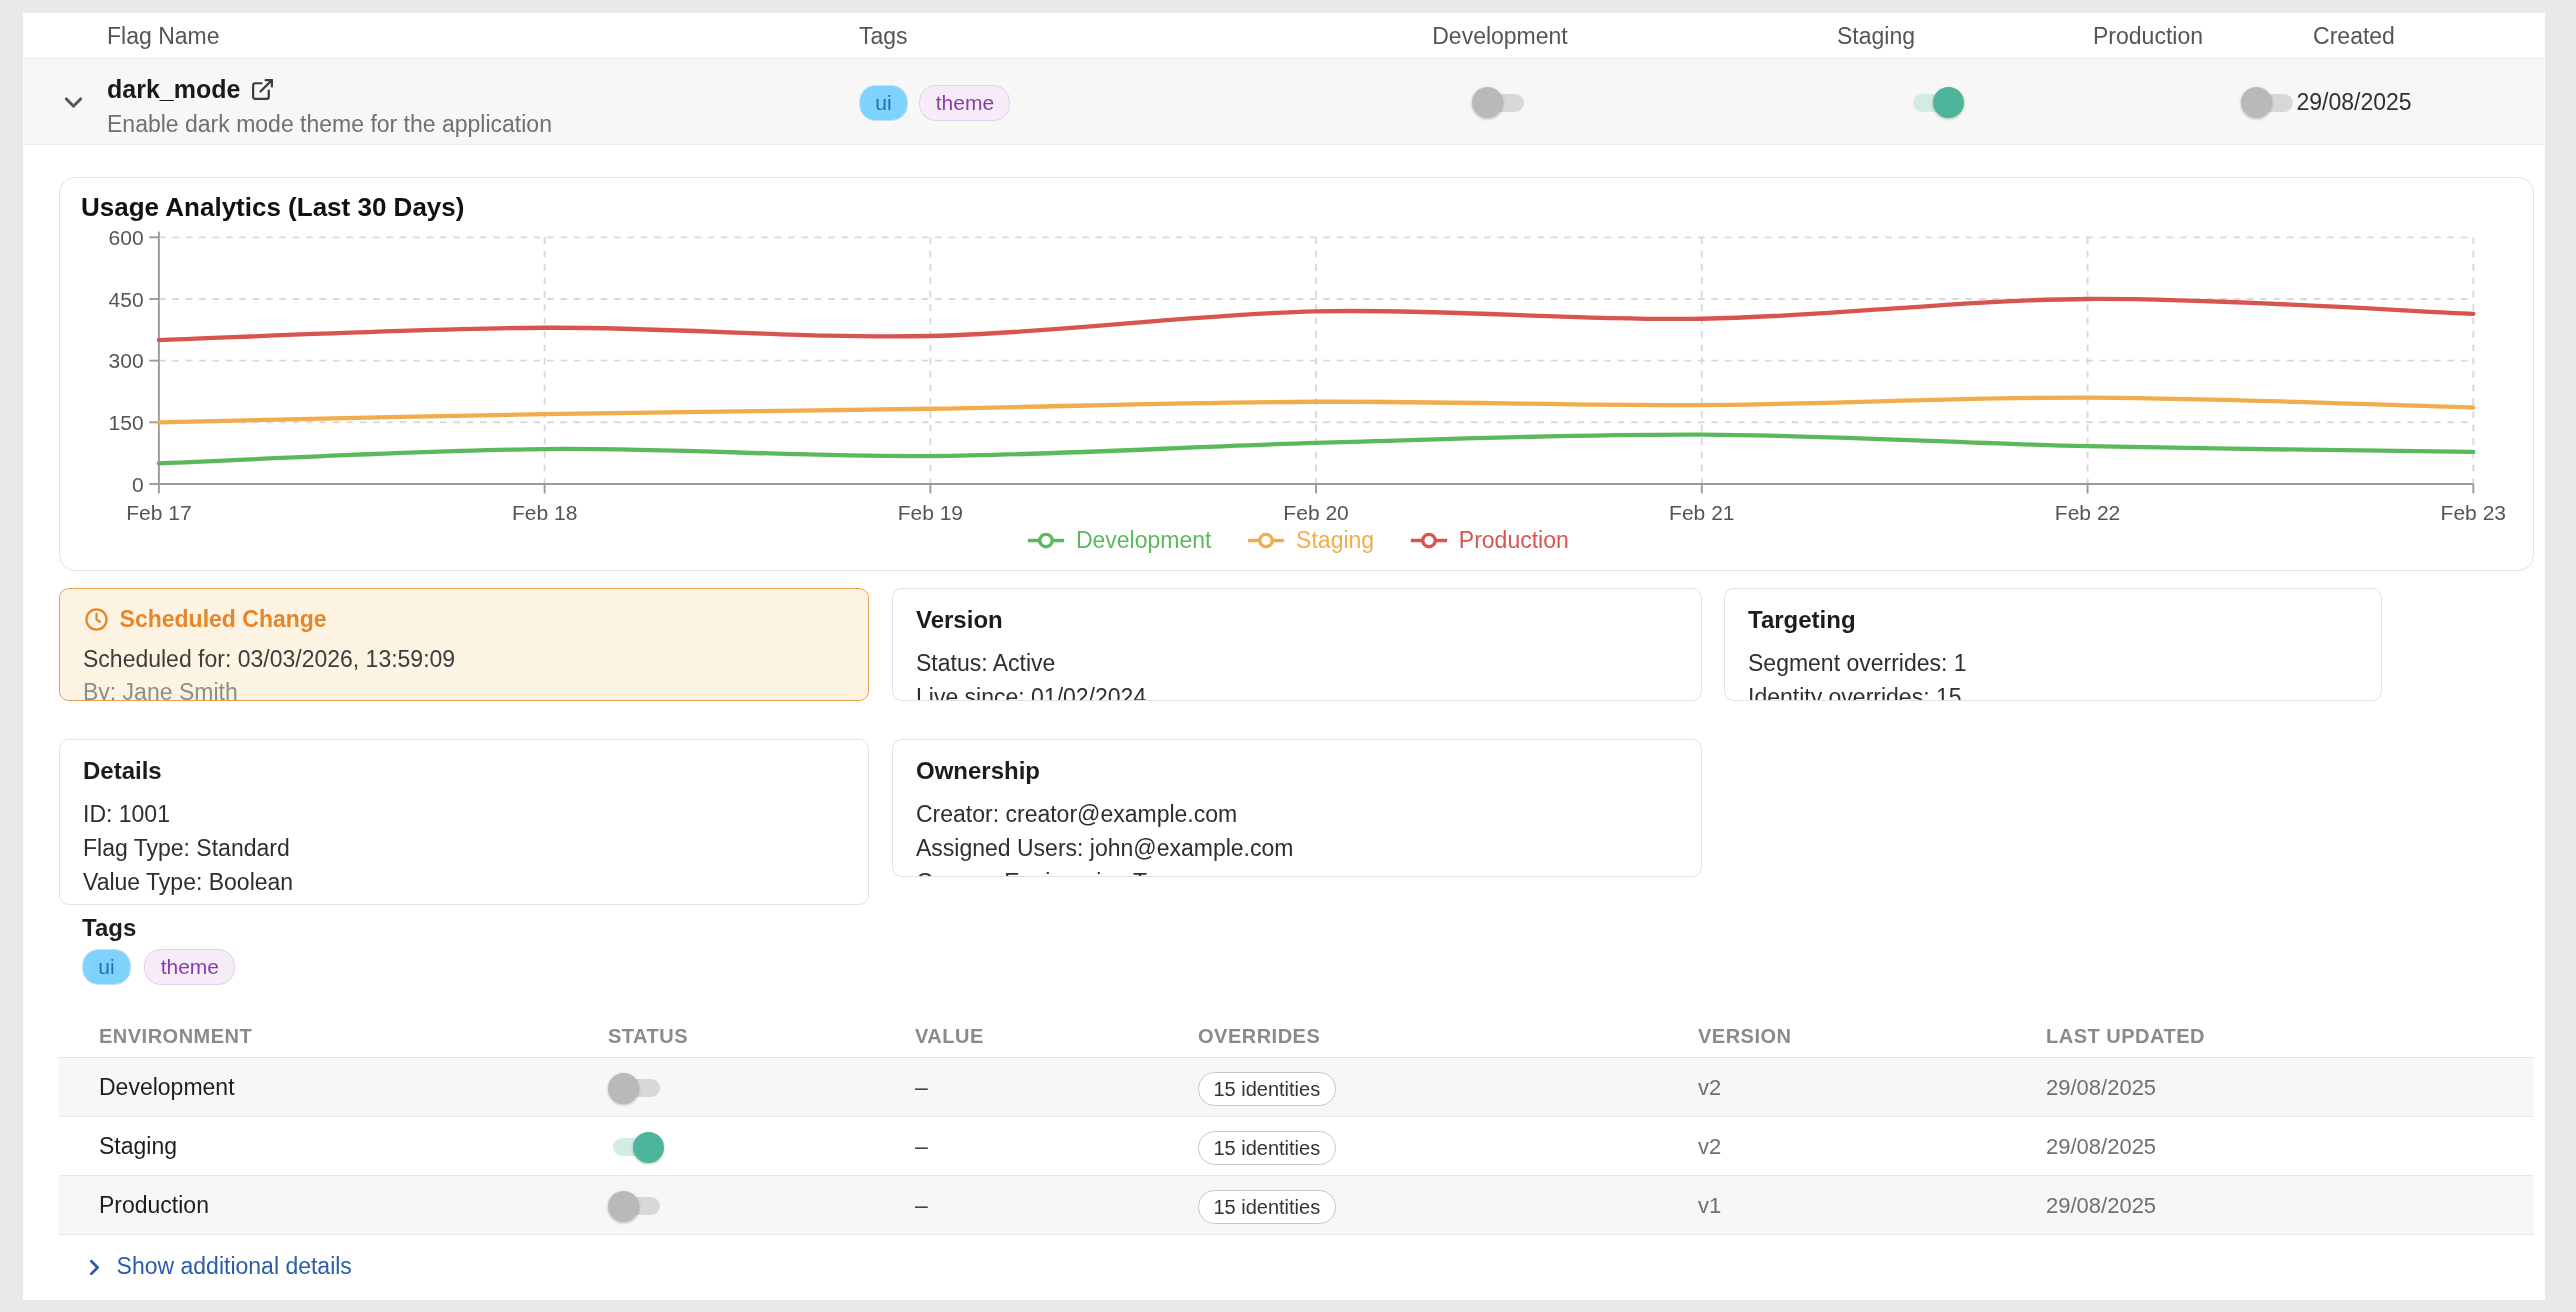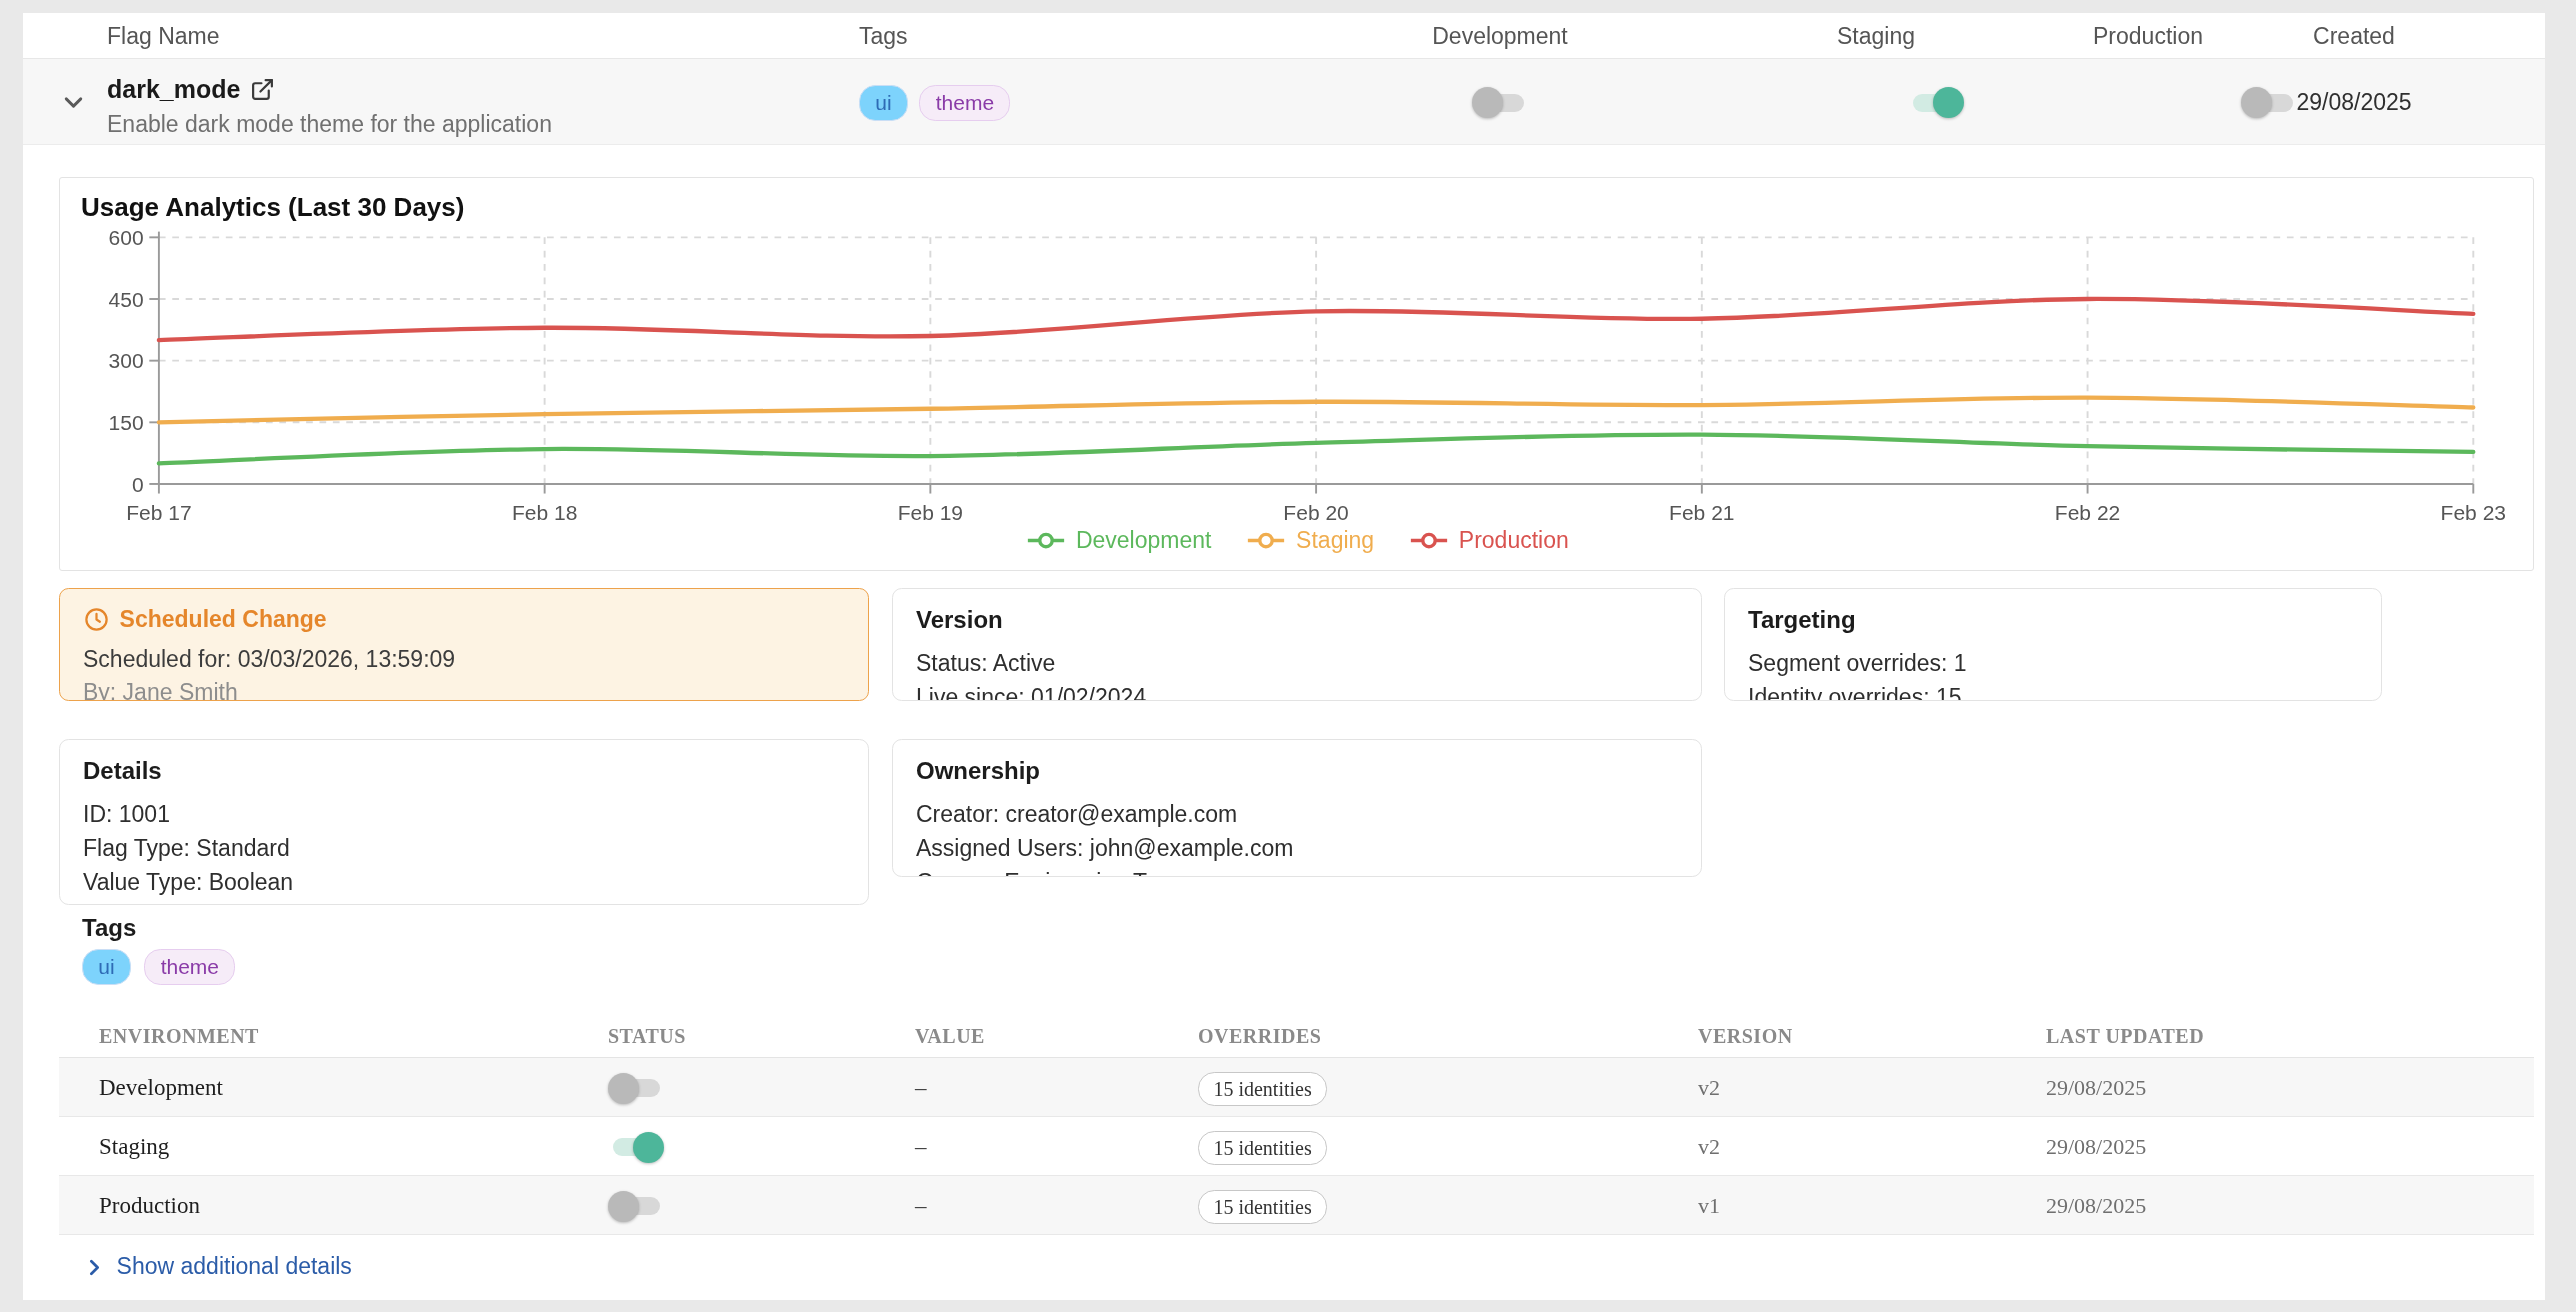--- a/index.html
+++ b/index.html
@@ -25,41 +25,41 @@
   .created-val { position:absolute; top:0; line-height:86px; transform:translateX(-50%); font-size:23px; color:#2f2f2f; }
 
   
   .switch { position:relative; width:56px; height:33px; display:inline-block; cursor:pointer; }
   .switch .track { position:absolute; left:4.8px; top:7.7px; width:47px; height:18px; border-radius:9.6px; background:#d8d8d8; }
   .switch .knob { position:absolute; top:1px; left:0; width:31px; height:31px; border-radius:50%; background:#b9b9b9; box-shadow:0 1px 2.9px rgba(0,0,0,.25); }
   .switch.on .track { background:#d2ebe3; }
   .switch.on .knob { left:25px; background:#4db69a; }
 
   
-  .chart-card { position:absolute; left:36px; top:164px; width:2475px; height:394px; background:#fff; border:1px solid #e3e3e3; border-radius:3px; padding:13.4px 21px 0 21px; }
+  .chart-card { position:absolute; left:36px; top:164px; width:2475px; height:394px; background:#fff; border:1px solid #e3e3e3; border-radius:16px; padding:13.4px 21px 0 21px; }
   .chart-title { font-size:26px; font-weight:bold; color:#111; line-height:31px; }
   .chart-svg { display:block; margin-top:0px; }
   .legend { display:flex; justify-content:center; gap:33px; margin-top:0px; }
   .legend-item { display:inline-flex; align-items:center; gap:7.7px; font-size:23px; cursor:pointer; }
 
   
   .card { position:absolute; background:#fff; border:1px solid #e3e3e3; border-radius:9.6px; padding:17px 23px; overflow:hidden; }
   .card-title { font-size:24px; font-weight:600; color:#1c1c1c; margin-bottom:11.5px; }
   .card-line { font-size:23px; color:#2e2e2e; line-height:34px; }
   .card.sched { background:#fdf3e3; border:1.9px solid #eda24b; }
   .sched-title { display:flex; align-items:center; gap:9.6px; font-size:23px; font-weight:600; color:#e5862b; margin-bottom:9.6px; }
   .sched-line { font-size:23px; color:#3c3c3c; line-height:33px; }
   .sched-by { font-size:23px; color:#8d8d8d; line-height:33px; }
 
   
   .tags-heading { position:absolute; left:59px; top:901px; font-size:24px; font-weight:600; color:#1c1c1c; }
   .tags-pills { position:absolute; left:59px; top:936px; display:flex; gap:13.4px; }
 
   
-  .env-table { position:absolute; left:36px; top:1004px; width:2475px;font-family:Liberation Serif, serif; }
+  .env-table { position:absolute; left:36px; top:1004px; width:2475px; }
   .env-hdr { position:relative; height:41px; border-bottom:1px solid #e4e4e4; }
   .env-hdr span { position:absolute; top:0; line-height:38px; font-size:20px; font-weight:600; letter-spacing:0.5px; color:#8a8a8a; }
   .env-row { position:relative; height:59px; border-bottom:1px solid #e8e8e8; }
   .env-row.alt { background:#f7f7f7; }
   .cx-env { left:40px; } .cx-status { left:549px; } .cx-value { left:856px; } .cx-ovr { left:1139px; } .cx-ver { left:1639px; } .cx-upd { left:1987px;text-align:right; }
   .env-cell { position:absolute; top:0; line-height:59px; font-size:23px; color:#1e1e1e; }
   .env-cell.muted { color:#6f6f6f; font-size:22px; }
   .env-cell.dash { color:#444; }
   .env-row .switch { position:absolute; top:13.4px; }
   .pill { position:absolute; top:13.4px; display:inline-block; border:1px solid #c7c7c7; border-radius:16.3px; padding:3.8px 14.4px; font-size:20px; color:#333; background:#fff; line-height:25px; }

